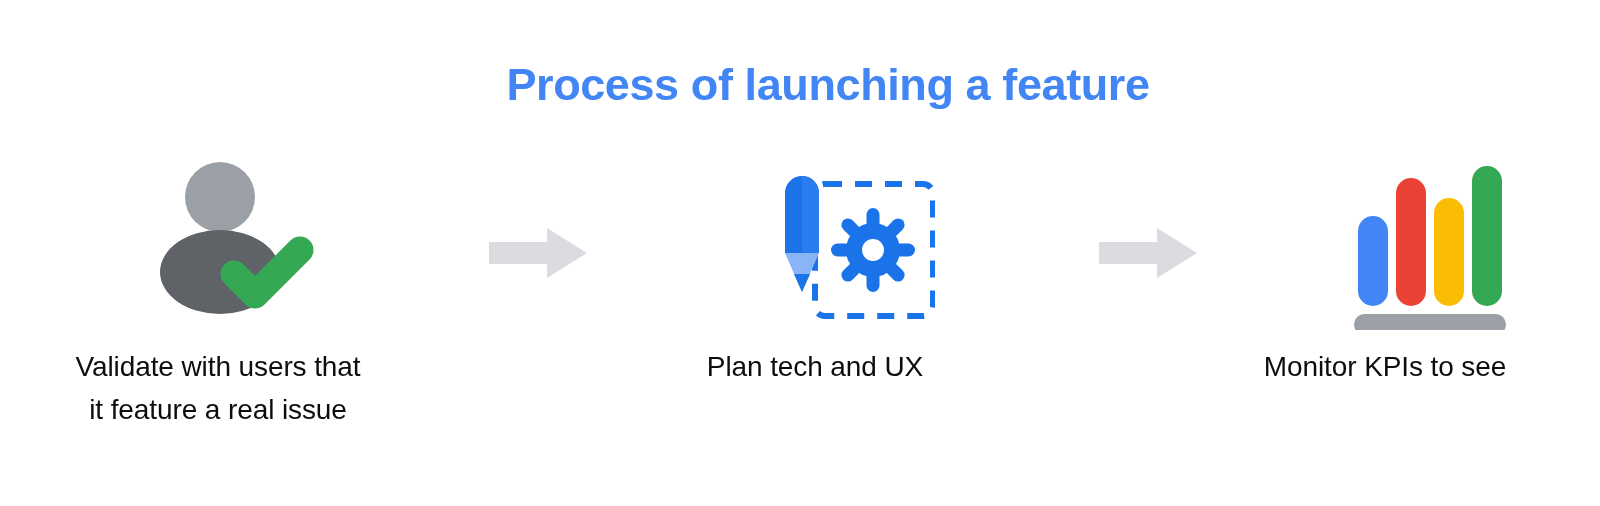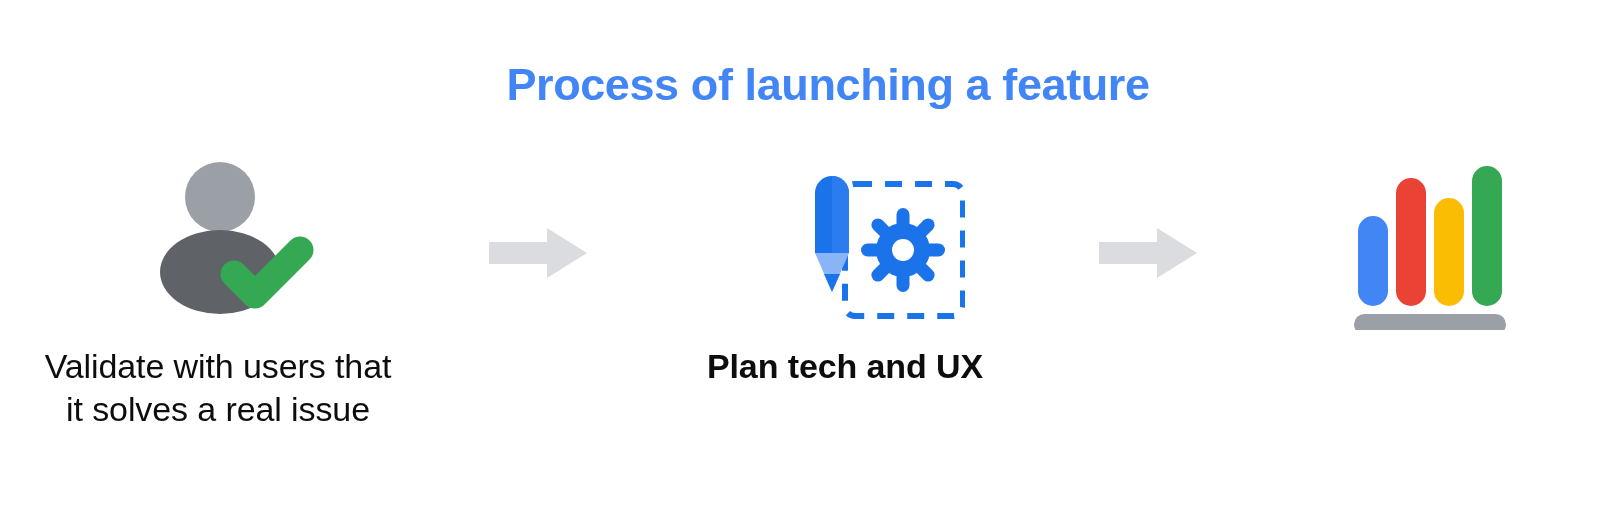--- a/index.html
+++ b/index.html
@@ -38,41 +38,41 @@
   }
 
   
   .step {
     position: absolute;
     top: 140px;
     width: 430px;
     height: 330px;
   }
   #step-1 { left: 3px;    }
-  #step-2 { left: 630px; font-weight: bold;  }
+  #step-2 { left: 600px;  }
   #step-3 { left: 1170px; }
 
   .step-icon {
     position: relative;
     width: 430px;
     height: 190px;
   }
   .step-icon svg { position: absolute; top: 0; }
 
   #icon-1 svg { left: 141px; }
   #icon-2 svg { left: 155px; }
   #icon-3 svg { left: 160px; }
 
   .step-caption {
     position: absolute;
     top: 205px;
     left: 0;
     width: 430px;
     text-align: center;
-    font-size: 34px;
+    font-size: 28px;
     line-height: 43px;
     color: #0d0d0d;
     letter-spacing: -0.1px;
   }
   .cap-line { display: block; white-space: nowrap; }
 
   
   .arrow {
     position: absolute;
     top: 228px;
@@ -93,21 +93,21 @@
 
         <circle cx="76" cy="57" r="35" fill="#9AA0A6"></circle>
 
         <ellipse cx="76" cy="132" rx="60" ry="42" fill="#5F6368"></ellipse>
 
         <path d="M 90 134 L 111 155 L 156 110" stroke="#34A853" stroke-width="27" stroke-linecap="round" stroke-linejoin="round" fill="none"></path>
       </svg>
     </div>
     <div class="step-caption">
       <span class="cap-line">Validate with users that</span>
-      <span class="cap-line">it solves a real issue</span>
+      <span class="cap-line">it feature a real issue</span>
     </div>
   </div>
 
   <div class="arrow" id="arrow-1">
     <svg width="98" height="50" viewBox="0 0 98 50">
       <path d="M 0 14 L 58 14 L 58 0 L 98 25 L 58 50 L 58 36 L 0 36 Z" fill="#DADCE0"></path>
     </svg>
   </div>
 
   <div class="step" id="step-2">
@@ -157,16 +157,17 @@
 
         <rect x="28" y="76" width="30" height="90" rx="15" fill="#4285F4"></rect>
         <rect x="66" y="38" width="30" height="128" rx="15" fill="#EA4335"></rect>
         <rect x="104" y="58" width="30" height="108" rx="15" fill="#FBBC04"></rect>
         <rect x="142" y="26" width="30" height="140" rx="15" fill="#34A853"></rect>
 
         <rect x="24" y="174" width="152" height="21" rx="10.5" fill="#9AA0A6"></rect>
       </svg>
     </div>
     <div class="step-caption">
+      <span class="cap-line">Monitor KPIs to see</span>
     </div>
   </div>
 
 </div>
 
 </body></html>

